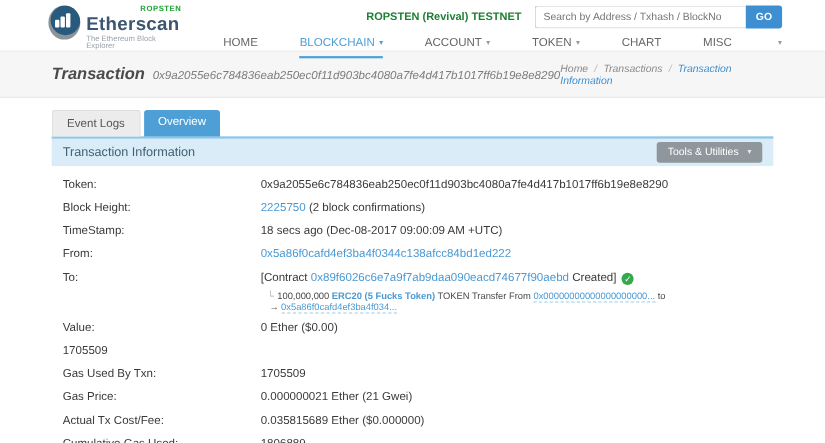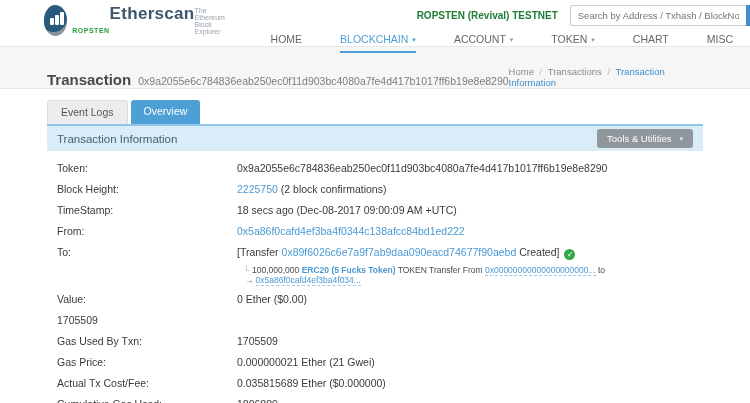--- a/index.html
+++ b/index.html
@@ -9,43 +9,43 @@
   
   .header { height:47px; background:#fff; border-bottom:1px solid #e4e7ea; }
   .header-inner { width:662px; margin:0 auto; display:flex; justify-content:space-between; height:100%; }
   .logo { display:flex; gap:5px; padding-top:5px; align-items:flex-start; cursor:pointer; }
   .logo-mark { width:31px; height:31px; border-radius:50%; background:#8d9499; position:relative; overflow:hidden; }
   .logo-mark-inner { position:absolute; top:0; right:0; width:27px; height:27px; border-radius:50%; background:#275a7c; }
   .logo-bar { position:absolute; background:#fff; width:4px; border-radius:1px; }
   .b1 { height:7px;  left:6px;  top:13px; }
   .b2 { height:10px; left:11px; top:10px; }
   .b3 { height:13px; left:16px; top:7px; }
-  .logo-text { display:flex; flex-direction:row; line-height:1; }
+  .logo-text { display:flex; flex-direction:column; line-height:1; }
   .logo-network { font-size:7px; font-weight:bold; color:#21a038; align-self:flex-end; margin-bottom:1px; letter-spacing:.5px; }
   .logo-brand { font-size:17px; font-weight:bold; color:#3b566e; letter-spacing:.3px; }
   .logo-tagline { font-size:7px; color:#9aa3ab; margin-top:2px; }
 
   .header-right { display:flex; flex-direction:column; align-items:flex-end; padding-top:5px; }
   .search-row { display:flex; align-items:center; }
   .testnet-label { font-size:10px; font-weight:bold; color:#1e7e34; margin-right:12px; }
-  .search-input { width:176px; height:21px; border:1px solid #ccc; border-right:none;
+  .search-input { width:192px; height:21px; border:1px solid #ccc; border-right:none;
     border-radius:3px 0 0 3px; font-size:9.5px; padding:0 7px; color:#555; outline:none;
     font-family:"Liberation Sans", sans-serif; }
   .go-btn { height:21px; background:#3d8fd1; color:#fff; font-size:9.5px; font-weight:bold;
     border:none; border-radius:0 3px 3px 0; padding:0 9px; cursor:pointer;
     font-family:"Liberation Sans", sans-serif; }
   .nav-row { display:flex; margin-top:4px; }
   .nav-item { font-size:10.5px; color:#666; padding:3px 0 6px; margin-left:38px; cursor:pointer; white-space:nowrap; }
   .nav-item.active { color:#4d9fd6; border-bottom:2px solid #4d9fd6; }
   .caret { font-size:7px; color:#999; margin-left:4px; vertical-align:1px; }
   .nav-item.active .caret { color:#4d9fd6; }
 
   
   .title-bar { background:#f6f6f7; border-bottom:1px solid #e9e9e9; }
-  .title-inner { width:656px; margin:0 auto; display:flex; justify-content:space-between; align-items:flex-end; height:41px; }
+  .title-inner { width:656px; margin:0 auto; display:flex; justify-content:space-between; align-items:center; height:41px;font-style:italic; }
   .page-title { font-size:15px; color:#4a4a4a; font-weight:bold; }
   .page-title-hash { font-size:10.5px; color:#7d7d7d; font-weight:normal; margin-left:7px; }
   .breadcrumb { font-size:9.5px; color:#8a8a8a; }
   .crumb { color:#8a8a8a; cursor:pointer; }
   .crumb-sep { color:#bbb; margin:0 3px; }
   .crumb.current { color:#3d8fd1; }
 
   
   .content-inner { width:656px; margin:0 auto; padding-top:11px; }
   .tabs { display:flex; gap:3px; }
@@ -159,21 +159,21 @@
 
     <div class="tx-row">
       <span class="tx-label">From:</span>
       <span class="tx-value"><a class="link">0x5a86f0cafd4ef3ba4f0344c138afcc84bd1ed222</a></span>
     </div>
 
     <div class="tx-row">
       <span class="tx-label">To:</span>
       <span class="tx-value to-block">
         <span>
-          <span>[Transfer </span><a class="link">0x89f6026c6e7a9f7ab9daa090eacd74677f90aebd</a><span> Created]</span><span class="check-icon">✓</span>
+          <span>[Contract </span><a class="link">0x89f6026c6e7a9f7ab9daa090eacd74677f90aebd</a><span> Created]</span><span class="check-icon">✓</span>
         </span>
         <span class="transfer-line">
           <span class="corner-glyph">└</span><span>100,000,000 </span><span class="token-link">ERC20 (5 Fucks Token)</span><span> TOKEN Transfer From </span><span class="addr-trunc">0x00000000000000000000...</span><span> to </span><span class="arrow">→</span><span class="addr-trunc">0x5a86f0cafd4ef3ba4f034...</span>
         </span>
       </span>
     </div>
 
     <div class="tx-row">
       <span class="tx-label">Value:</span>
       <span class="tx-value">0 Ether ($0.00)</span>

